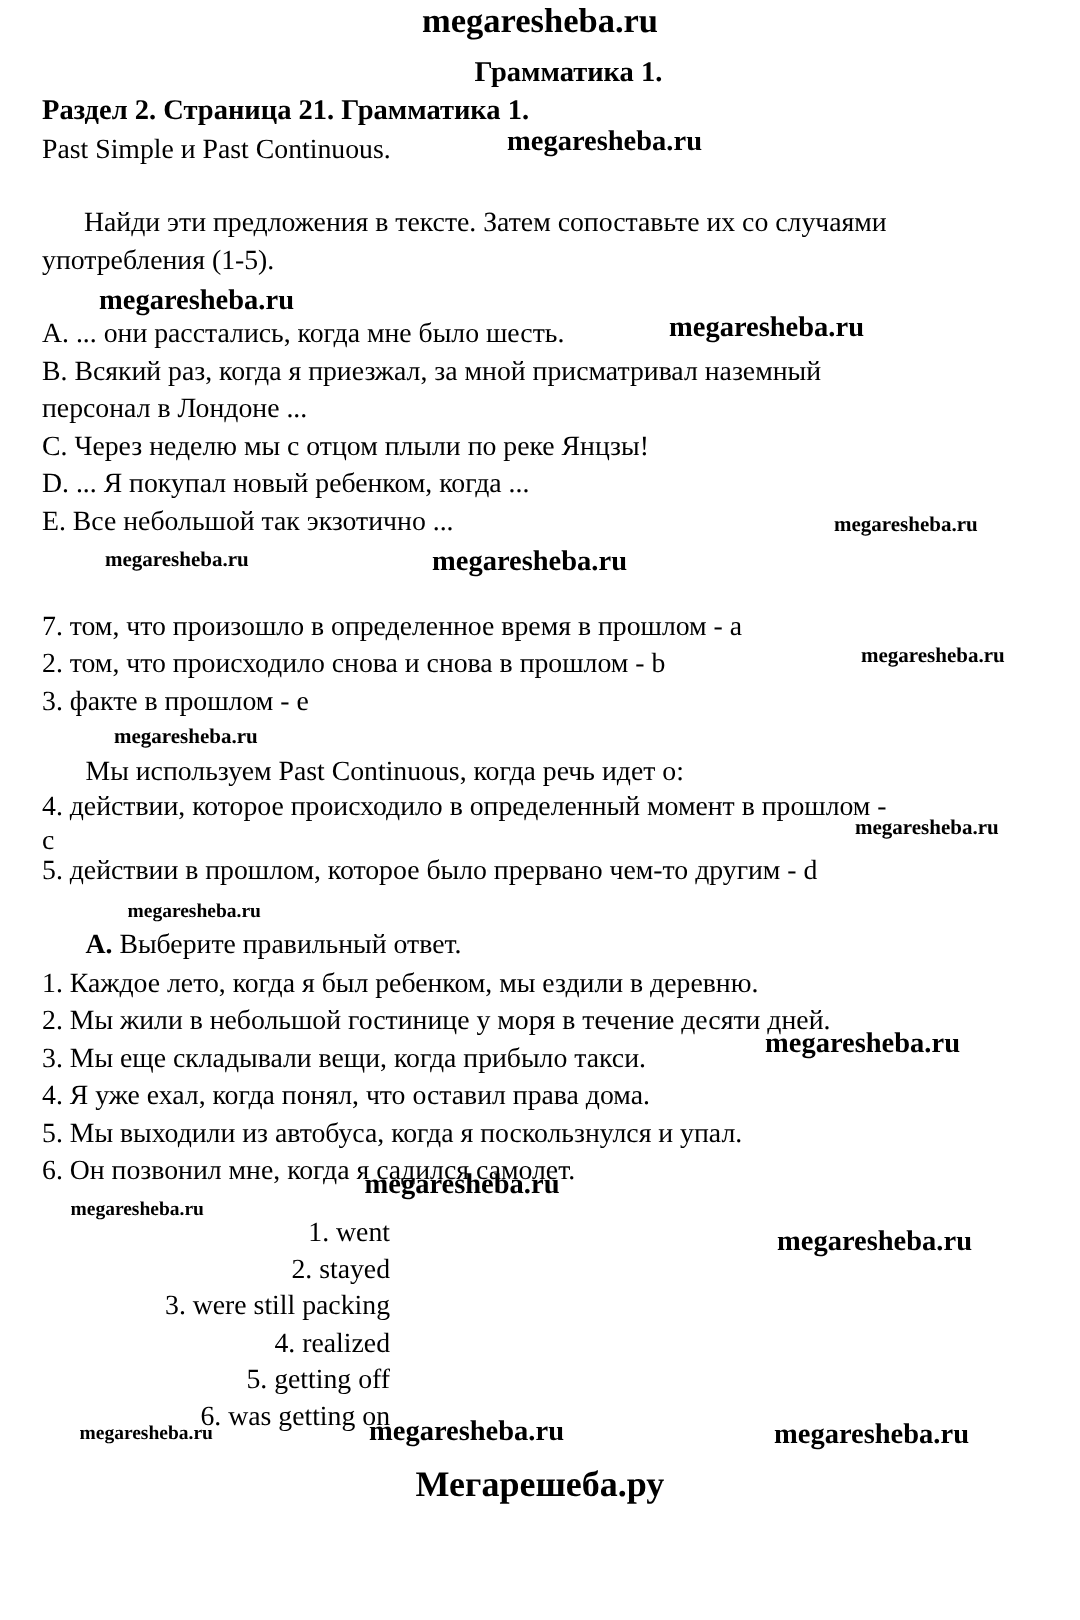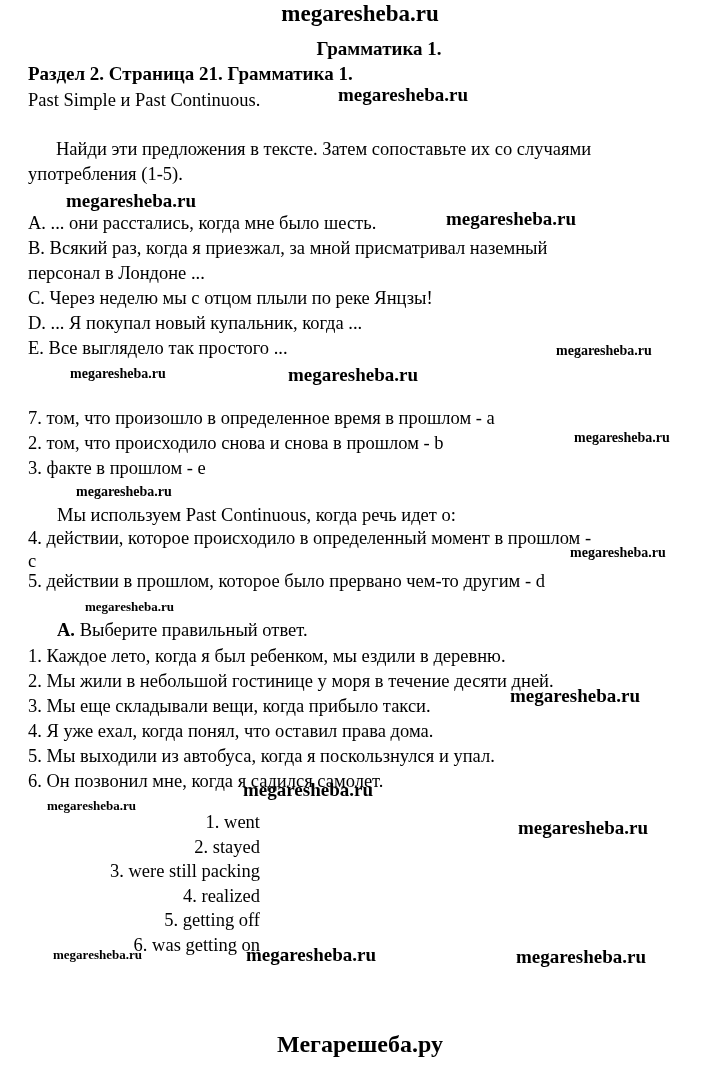--- a/index.html
+++ b/index.html
@@ -52,22 +52,22 @@
   <div class="abs b title" style="left:28px; top:61px;">Раздел 2. Страница 21. Грамматика 1.</div>
   <div class="abs" style="left:28px; top:88px;">Past Simple и Past Continuous.</div>
 
   <div class="abs pre indent w664" style="left:28px; top:137px;">Найди эти предложения в тексте. Затем сопоставьте их со случаями
 употребления (1-5).</div>
 
   <div class="abs" style="left:28px; top:211px;">A. ... они расстались, когда мне было шесть.</div>
   <div class="abs pre w664" style="left:28px; top:236px;">B. Всякий раз, когда я приезжал, за мной присматривал наземный
 персонал в Лондоне ...</div>
   <div class="abs" style="left:28px; top:286px;">C. Через неделю мы с отцом плыли по реке Янцзы!</div>
-  <div class="abs" style="left:28px; top:311px;">D. ... Я покупал новый купальник, когда ...</div>
-  <div class="abs" style="left:28px; top:336px;">E. Все выглядело так простого ...</div>
+  <div class="abs" style="left:28px; top:311px;">D. ... Я покупал новый ребенком, когда ...</div>
+  <div class="abs" style="left:28px; top:336px;">E. Все небольшой так экзотично ...</div>
 
   <div class="abs" style="left:28px; top:406px;">7. том, что произошло в определенное время в прошлом - a</div>
   <div class="abs" style="left:28px; top:431px;">2. том, что происходило снова и снова в прошлом - b</div>
   <div class="abs" style="left:28px; top:456px;">3. факте в прошлом - e</div>
 
   <div class="abs" style="left:57px; top:503px;">Мы используем Past Continuous, когда речь идет о:</div>
   <div class="abs pre w664" style="left:28px; top:527px; line-height:23px;">4. действии, которое происходило в определенный момент в прошлом -
 с</div>
   <div class="abs" style="left:28px; top:569px;">5. действии в прошлом, которое было прервано чем-то другим - d</div>
 
@@ -82,15 +82,15 @@
   <div class="abs answers" style="left:110px; top:810px;text-align:right;">
     <div>1. went</div>
     <div>2. stayed</div>
     <div>3. were still packing</div>
     <div>4. realized</div>
     <div>5. getting off</div>
     <div>6. was getting on</div>
   </div>
 
 
-  <div class="abs center b footer" style="top:1032px;">Мегарешеба.ру</div>
+  <div class="abs center b footer" style="top:978px;">Мегарешеба.ру</div>
 
 </div>
 
 </body></html>

